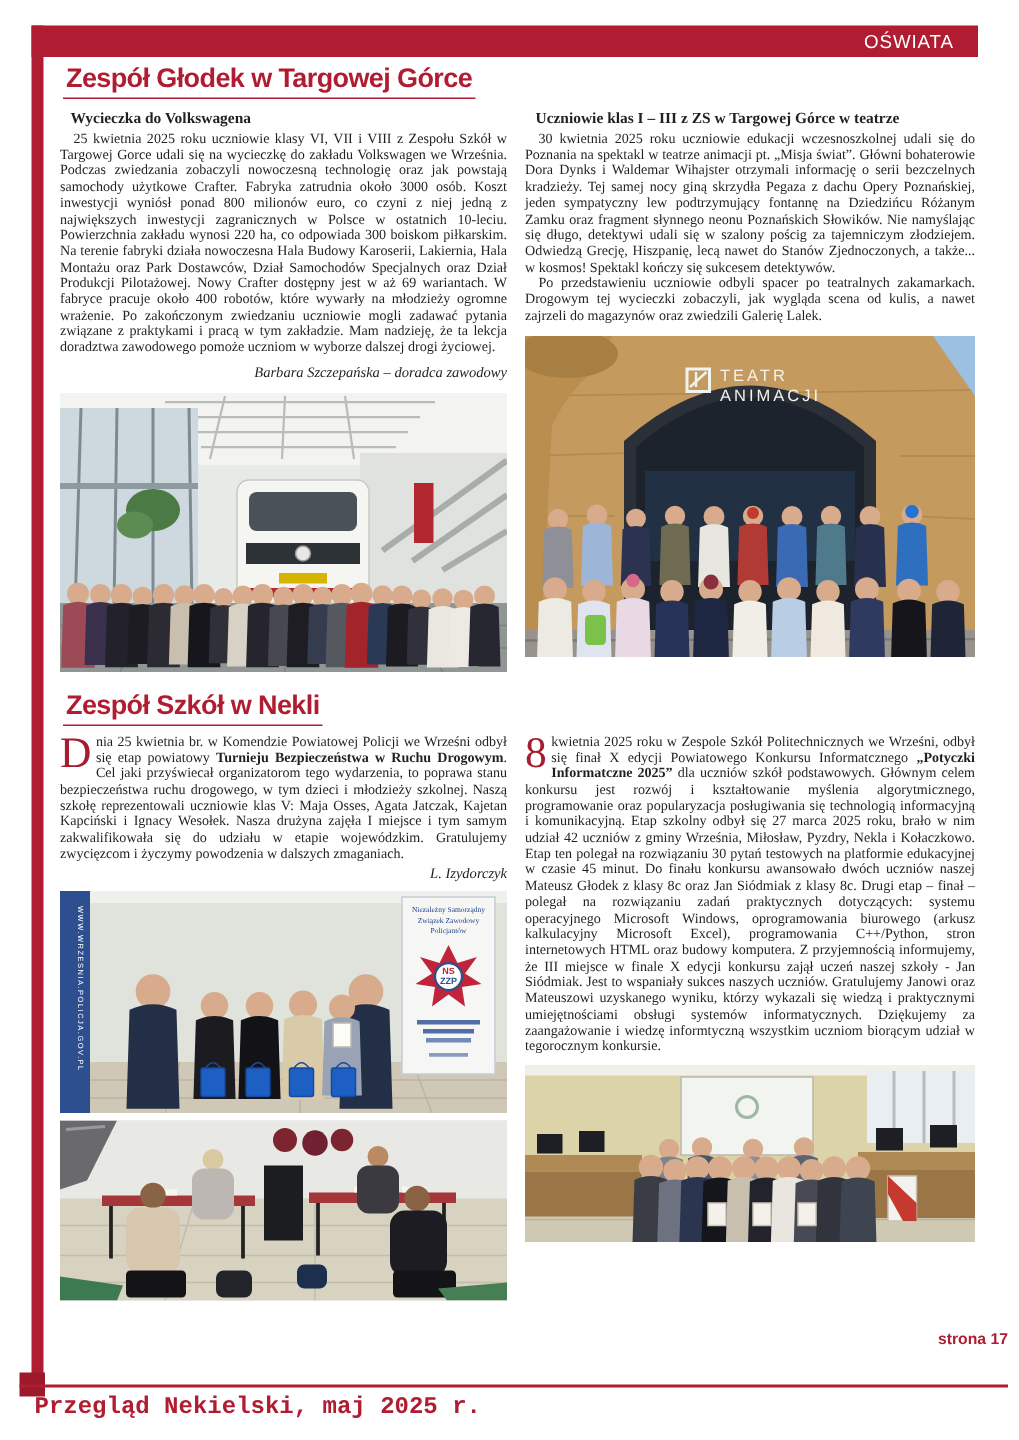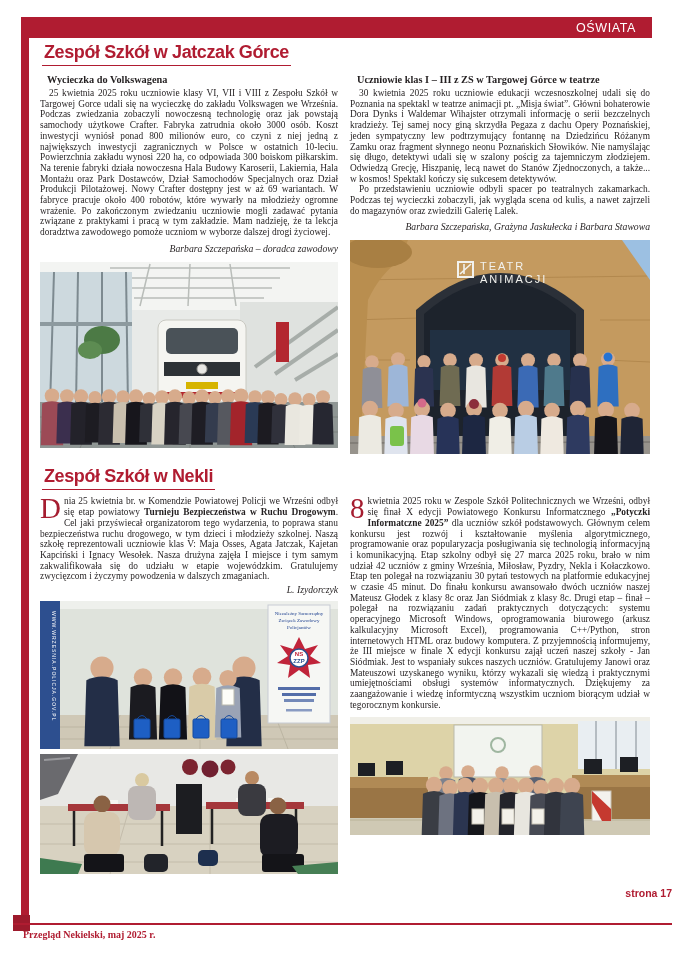--- a/index.html
+++ b/index.html
@@ -15,21 +15,21 @@
     background: #b01c31; display: flex; align-items: center; justify-content: flex-end;
     padding-right: 16px;
   }
   .kicker { color:#fff; font-family:"Liberation Sans", sans-serif; font-size:12.5px; letter-spacing:.6px; }
   .leftstripe { position:absolute; left:21px; top:17px; width:8px; height:901px; background:#b01c31; }
   .footsquare { position:absolute; left:13px; top:915px; width:17px; height:16px; background:#9d1a2c; }
   .footline { position:absolute; left:13px; top:923px; width:659px; height:2px; background:#b01c31; }
   .footmask { position:absolute; left:0; top:925px; width:679px; height:35px; background:#fff; }
   .footer-left {
     position:absolute; left:23px; top:929px; color:#b01c31;
-    font-family:Liberation Serif, serif; font-size:10px; font-weight:600; z-index:5;
+    font-family:Liberation Mono, monospace; font-size:16px; font-weight:600; z-index:5;
   }
   .footer-right {
     position:absolute; right:7px; top:887px; color:#b01c31;
     font-family:"Liberation Sans", sans-serif; font-size:10.5px; font-weight:600; z-index:5;
   }
   
   .content { position:absolute; left:40px; top:42px; width:612px; }
   .section-title {
     display:inline-block; color:#b01c31; font-family:"Liberation Sans", sans-serif;
     font-size:18px; font-weight:700; letter-spacing:-.4px;
@@ -68,21 +68,21 @@
   </svg>
 
   <div class="topbar">
     <span class="kicker">OŚWIATA</span>
   </div>
   <div class="leftstripe"></div>
 
   <div class="content">
 
     
-    <h2 class="section-title">Zespół Szkół w Jatczak Górce</h2>
+    <h2 class="section-title">Zespół Głodek w Targowej Górce</h2>
     <div class="cols">
 
       <div class="col-l">
         <div class="art-head">Wycieczka do Volkswagena</div>
         <p class="body">25 kwietnia 2025 roku uczniowie klasy VI, VII i VIII z  Zespołu Szkół w Targowej Gorce udali się na wycieczkę do zakładu Volkswagen we Września. Podczas zwiedzania zobaczyli nowoczesną technologię oraz jak powstają samochody użytkowe Crafter. Fabryka zatrudnia około 3000 osób. Koszt inwestycji wyniósł ponad 800 milionów euro, co czyni z niej jedną z największych inwestycji zagranicznych w Polsce w ostatnich 10-leciu. Powierzchnia zakładu wynosi 220 ha, co odpowiada 300 boiskom piłkarskim. Na terenie fabryki działa nowoczesna Hala Budowy Karoserii, Lakiernia, Hala Montażu oraz Park Dostawców, Dział Samochodów Specjalnych oraz Dział Produkcji Pilotażowej. Nowy Crafter dostępny jest w aż 69 wariantach. W fabryce pracuje około 400 robotów, które wywarły na młodzieży ogromne wrażenie. Po zakończonym zwiedzaniu uczniowie mogli zadawać pytania związane z praktykami i pracą w tym zakładzie. Mam nadzieję, że ta lekcja doradztwa zawodowego pomoże uczniom w wyborze dalszej drogi życiowej.</p>
         <div class="author">Barbara Szczepańska – doradca zawodowy</div>
 
         <svg class="photo" width="298" height="186" viewBox="0 0 298 186">
           <rect width="298" height="186" fill="#e8eae8"></rect>
 
@@ -157,22 +157,21 @@
             <use href="#prs" transform="translate(255,167) scale(2.0)" style="color:#e9e7df"></use>
             <use href="#prs" transform="translate(269,167) scale(1.95)" style="color:#eceae2"></use>
             <use href="#prs" transform="translate(283,166) scale(2.05)" style="color:#262731"></use>
           </g>
         </svg>
       </div>
 
       <div class="col-r">
         <div class="art-head">Uczniowie klas I – III z ZS w Targowej Górce w teatrze</div>
         <p class="body">30 kwietnia 2025 roku uczniowie edukacji wczesnoszkolnej udali się do Poznania na spektakl w teatrze animacji pt. „Misja świat”. Główni bohaterowie Dora Dynks i Waldemar Wihajster otrzymali informację o serii bezczelnych kradzieży. Tej samej nocy giną skrzydła Pegaza z dachu Opery Poznańskiej, jeden sympatyczny lew podtrzymujący fontannę na Dziedzińcu Różanym Zamku oraz fragment słynnego neonu Poznańskich Słowików. Nie namyślając się długo, detektywi udali się w szalony pościg za tajemniczym złodziejem. Odwiedzą Grecję, Hiszpanię, lecą nawet do Stanów Zjednoczonych, a także... w kosmos! Spektakl kończy się sukcesem detektywów.</p>
-        <p class="body">Po przedstawieniu uczniowie odbyli spacer po teatralnych zakamarkach. Podczas tej wycieczki zobaczyli, jak wygląda scena od kulis, a nawet zajrzeli do magazynów oraz zwiedzili Galerię Lalek.</p>
-        <div class="author">Barbara Szczepańska, Grażyna Jaskułecka i Barbara Stawowa</div>
+        <p class="body">Po przedstawieniu uczniowie odbyli spacer po teatralnych zakamarkach. Drogowym tej wycieczki zobaczyli, jak wygląda scena od kulis, a nawet zajrzeli do magazynów oraz zwiedzili Galerię Lalek.</p>
 
         <svg class="photo" width="300" height="214" viewBox="0 0 300 214">
           <rect width="300" height="214" fill="#c49a5f"></rect>
 
           <g stroke="#ab8147" stroke-width="1" opacity=".7">
             <line x1="0" y1="40" x2="300" y2="36"></line>
               <line x1="0" y1="80" x2="70" y2="78"></line>
               <line x1="250" y1="80" x2="300" y2="80"></line>
             <line x1="0" y1="120" x2="60" y2="120"></line>
               <line x1="255" y1="120" x2="300" y2="122"></line>

